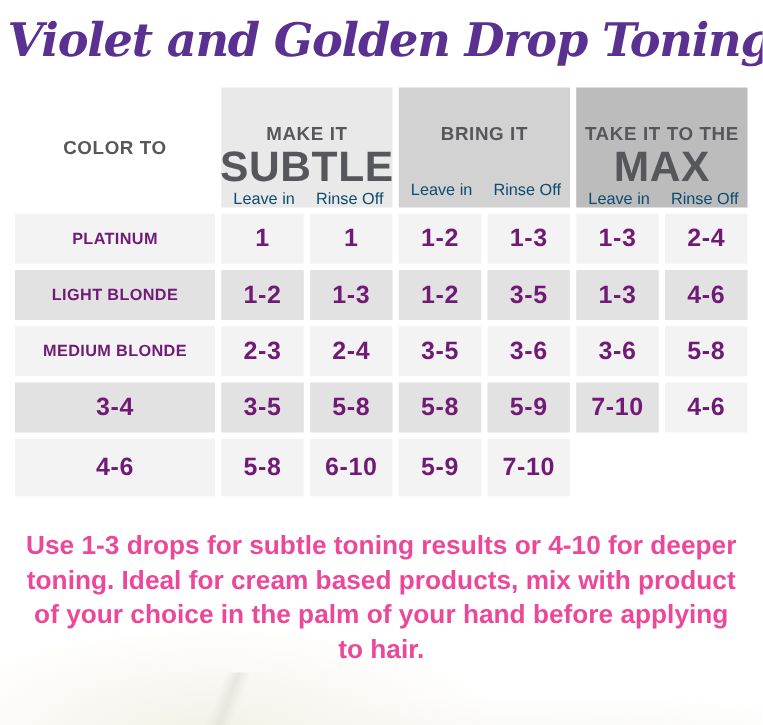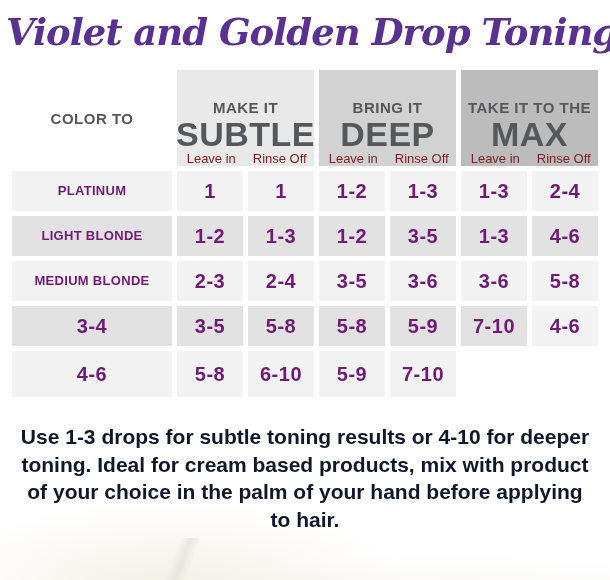--- a/index.html
+++ b/index.html
@@ -98,21 +98,21 @@
     margin-top: auto;
     width: 100%;
     display: flex;
     padding-bottom: 7px;
   }
   .g-sub span {
     flex: 1 1 50%;
     text-align: center;
     font-size: 13px;
     font-weight: normal;
-    color: #7f1d1d;
+    color: #0c4a6e;
   }
 
   .cell {
     display: flex;
     align-items: center;
     justify-content: center;
     text-align: center;
     color: #701a75;
   }
   .cell.num { font-size: 20px; font-weight: bold; letter-spacing: .5px; }
@@ -121,21 +121,21 @@
   .row-dark  { background: #e2e2e3; }
 
   .footer {
     position: relative;
     z-index: 1;
     width: 578px;
     margin: 26px auto 0 auto;
     text-align: center;
     font-size: 21px;
     font-weight: bold;
-    color: #0f172a;
+    color: #ec4899;
     line-height: 1.32;
   }
 </style>
 </head>
 <body>
 
 <div class="page">
 
   <div class="decor-triangle"></div>
   <div class="decor-bottom"></div>
@@ -153,21 +153,20 @@
       <div class="g-line1">MAKE IT</div>
       <div class="g-line2">SUBTLE</div>
       <div class="g-sub">
         <span>Leave in</span>
         <span>Rinse Off</span>
       </div>
     </div>
 
     <div class="group group-2">
       <div class="g-line1">BRING IT</div>
-      <div class="g-line2">DEEP</div>
       <div class="g-sub">
         <span>Leave in</span>
         <span>Rinse Off</span>
       </div>
     </div>
 
     <div class="group group-3">
       <div class="g-line1">TAKE IT TO THE</div>
       <div class="g-line2">MAX</div>
       <div class="g-sub">

